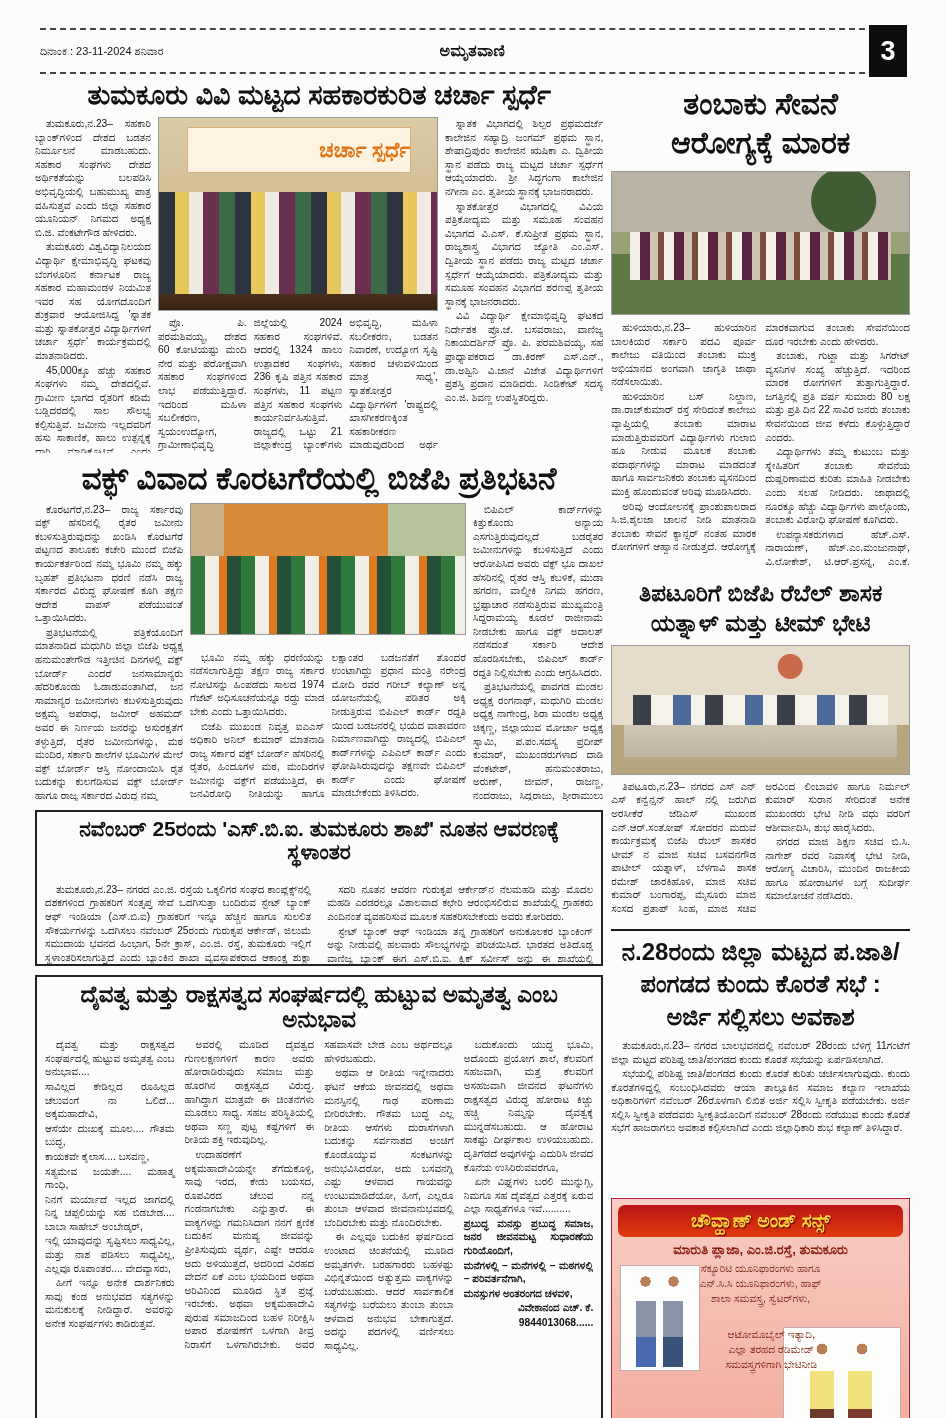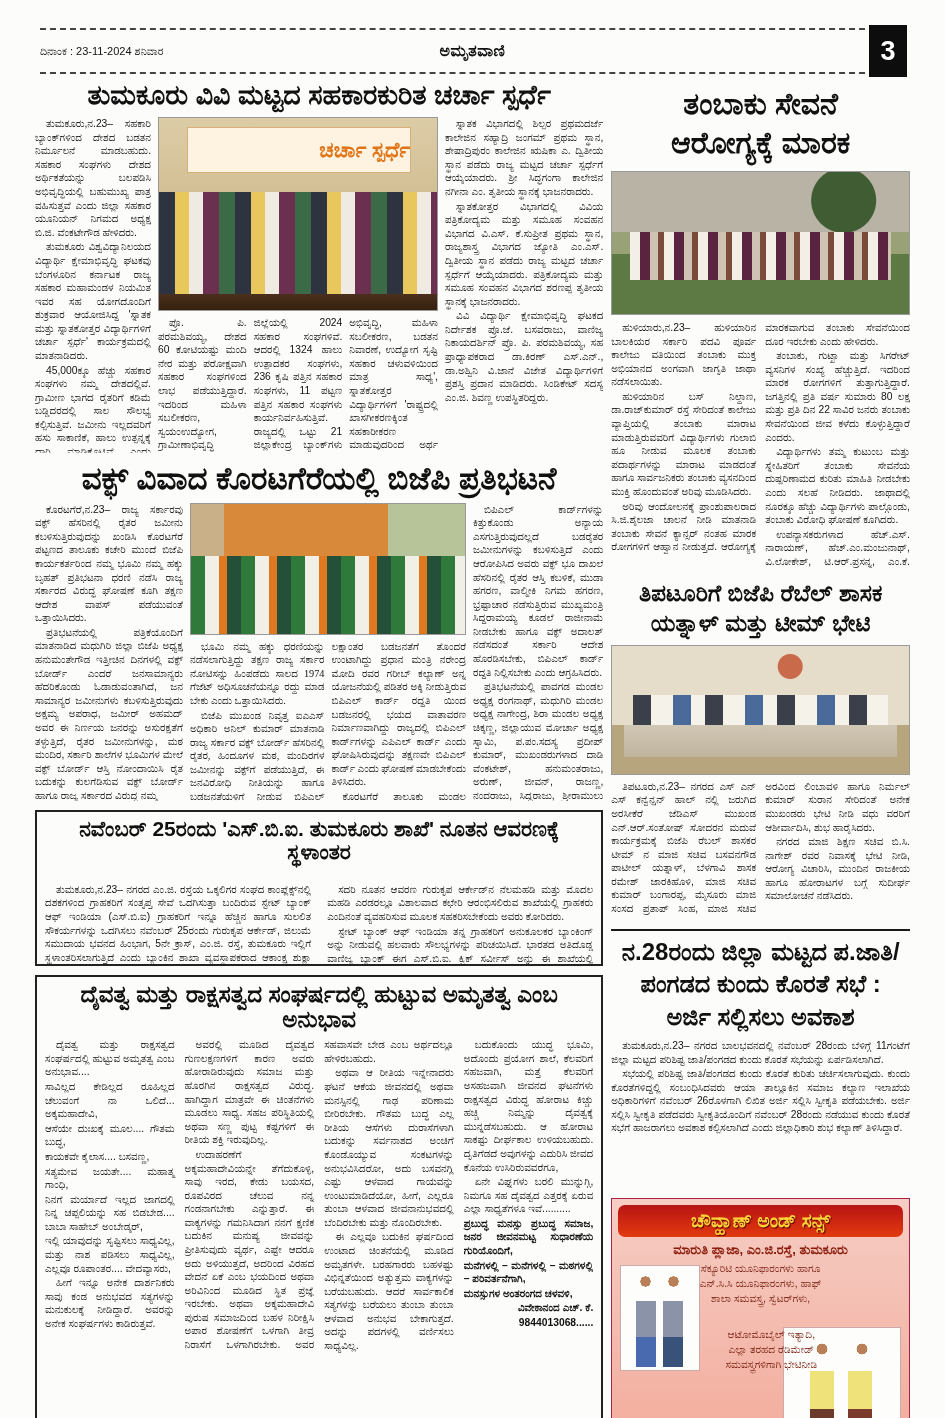--- a/index.html
+++ b/index.html
@@ -40,21 +40,21 @@
   
   .h3a{font-size:31px;font-weight:bold;text-align:center;line-height:1.05;margin:10px 0 7px 0;}
   .a3row{display:flex;gap:7px;height:298px;overflow:hidden;}
   .a3c1{width:148px;overflow:hidden;}
   .a3m{width:276px;display:flex;flex-direction:column;}
   .a3c4{flex:1;overflow:hidden;}
   .photo3{height:130px;border:1px solid #999;
     background:
       repeating-linear-gradient(90deg,#2f7a3a 0 14px,#f2efe6 14px 28px,#e07820 28px 36px,#24503a 36px 50px) left bottom/100% 60% no-repeat,
       linear-gradient(90deg,#c9b089 0 12%,#d88a3a 12% 72%,#b7c49a 72%),#d9d2c4;}
-  .a3mt{columns:2;column-gap:7px;flex:1;overflow:hidden;margin-top:5px;font-family:Liberation Serif, serif;}
+  .a3mt{columns:2;column-gap:7px;flex:1;overflow:hidden;margin-top:16px;}
   
   .sbi{border:2px solid #222;margin-top:9px;padding:4px 8px 2px 8px;height:146px;overflow:hidden;}
   .hsbi{font-size:21px;font-weight:bold;text-align:center;margin:1px 0 5px 0;line-height:1.1;}
   .sbit{columns:2;column-gap:16px;height:112px;overflow:hidden;margin-top:20px;}
   
   .op{border:2px solid #222;margin-top:9px;padding:4px 8px;height:434px;overflow:hidden;}
   .hop{font-size:23px;font-weight:bold;text-align:center;margin:1px 0 6px 0;line-height:1.1;}
   .opt{columns:4;column-gap:10px;height:392px;overflow:hidden;}
   
   .h2a{font-size:30px;font-weight:bold;text-align:center;line-height:1.3;margin:6px 0 9px 0;}

